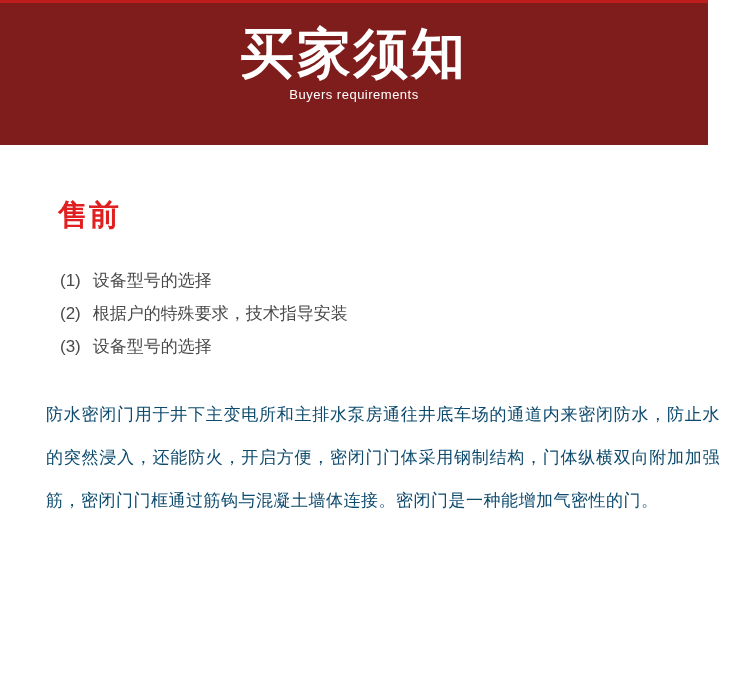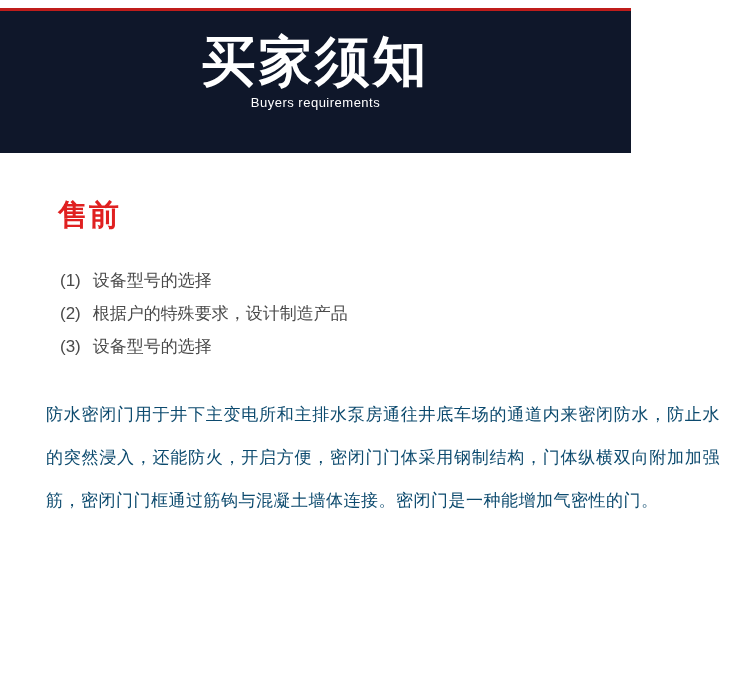--- a/index.html
+++ b/index.html
@@ -11,24 +11,24 @@
   .page {
     position: relative;
     width: 750px;
     height: 690px;
     background: #ffffff;
     overflow: hidden;
   }
   
   .banner {
     position: absolute;
-    top: 8px; left: 0;
-    width: 631px;
+    top: 0; left: 0;
+    width: 708px;
     height: 145px;
-    background: #0f172a;
+    background: #7f1d1d;
   }
   .banner-topstrip {
     position: absolute;
     top: 0; left: 0;
     width: 100%;
     height: 3px;
     background: #bf1d1b;
   }
   .banner-title {
     margin-top: 24px;
@@ -99,21 +99,21 @@
 
     <div class="presale-heading">售前</div>
 
     <ul class="presale-list">
       <li class="presale-item">
         <span class="num">(1)</span>
         <span class="txt">设备型号的选择</span>
       </li>
       <li class="presale-item">
         <span class="num">(2)</span>
-        <span class="txt">根据户的特殊要求，设计制造产品</span>
+        <span class="txt">根据户的特殊要求，技术指导安装</span>
       </li>
       <li class="presale-item">
         <span class="num">(3)</span>
         <span class="txt">设备型号的选择</span>
       </li>
     </ul>
 
     <p class="description">防水密闭门用于井下主变电所和主排水泵房通往井底车场的通道内来密闭防水，防止水的突然浸入，还能防火，开启方便，密闭门门体采用钢制结构，门体纵横双向附加加强筋，密闭门门框通过筋钩与混凝土墙体连接。密闭门是一种能增加气密性的门。</p>
 
   </div>

